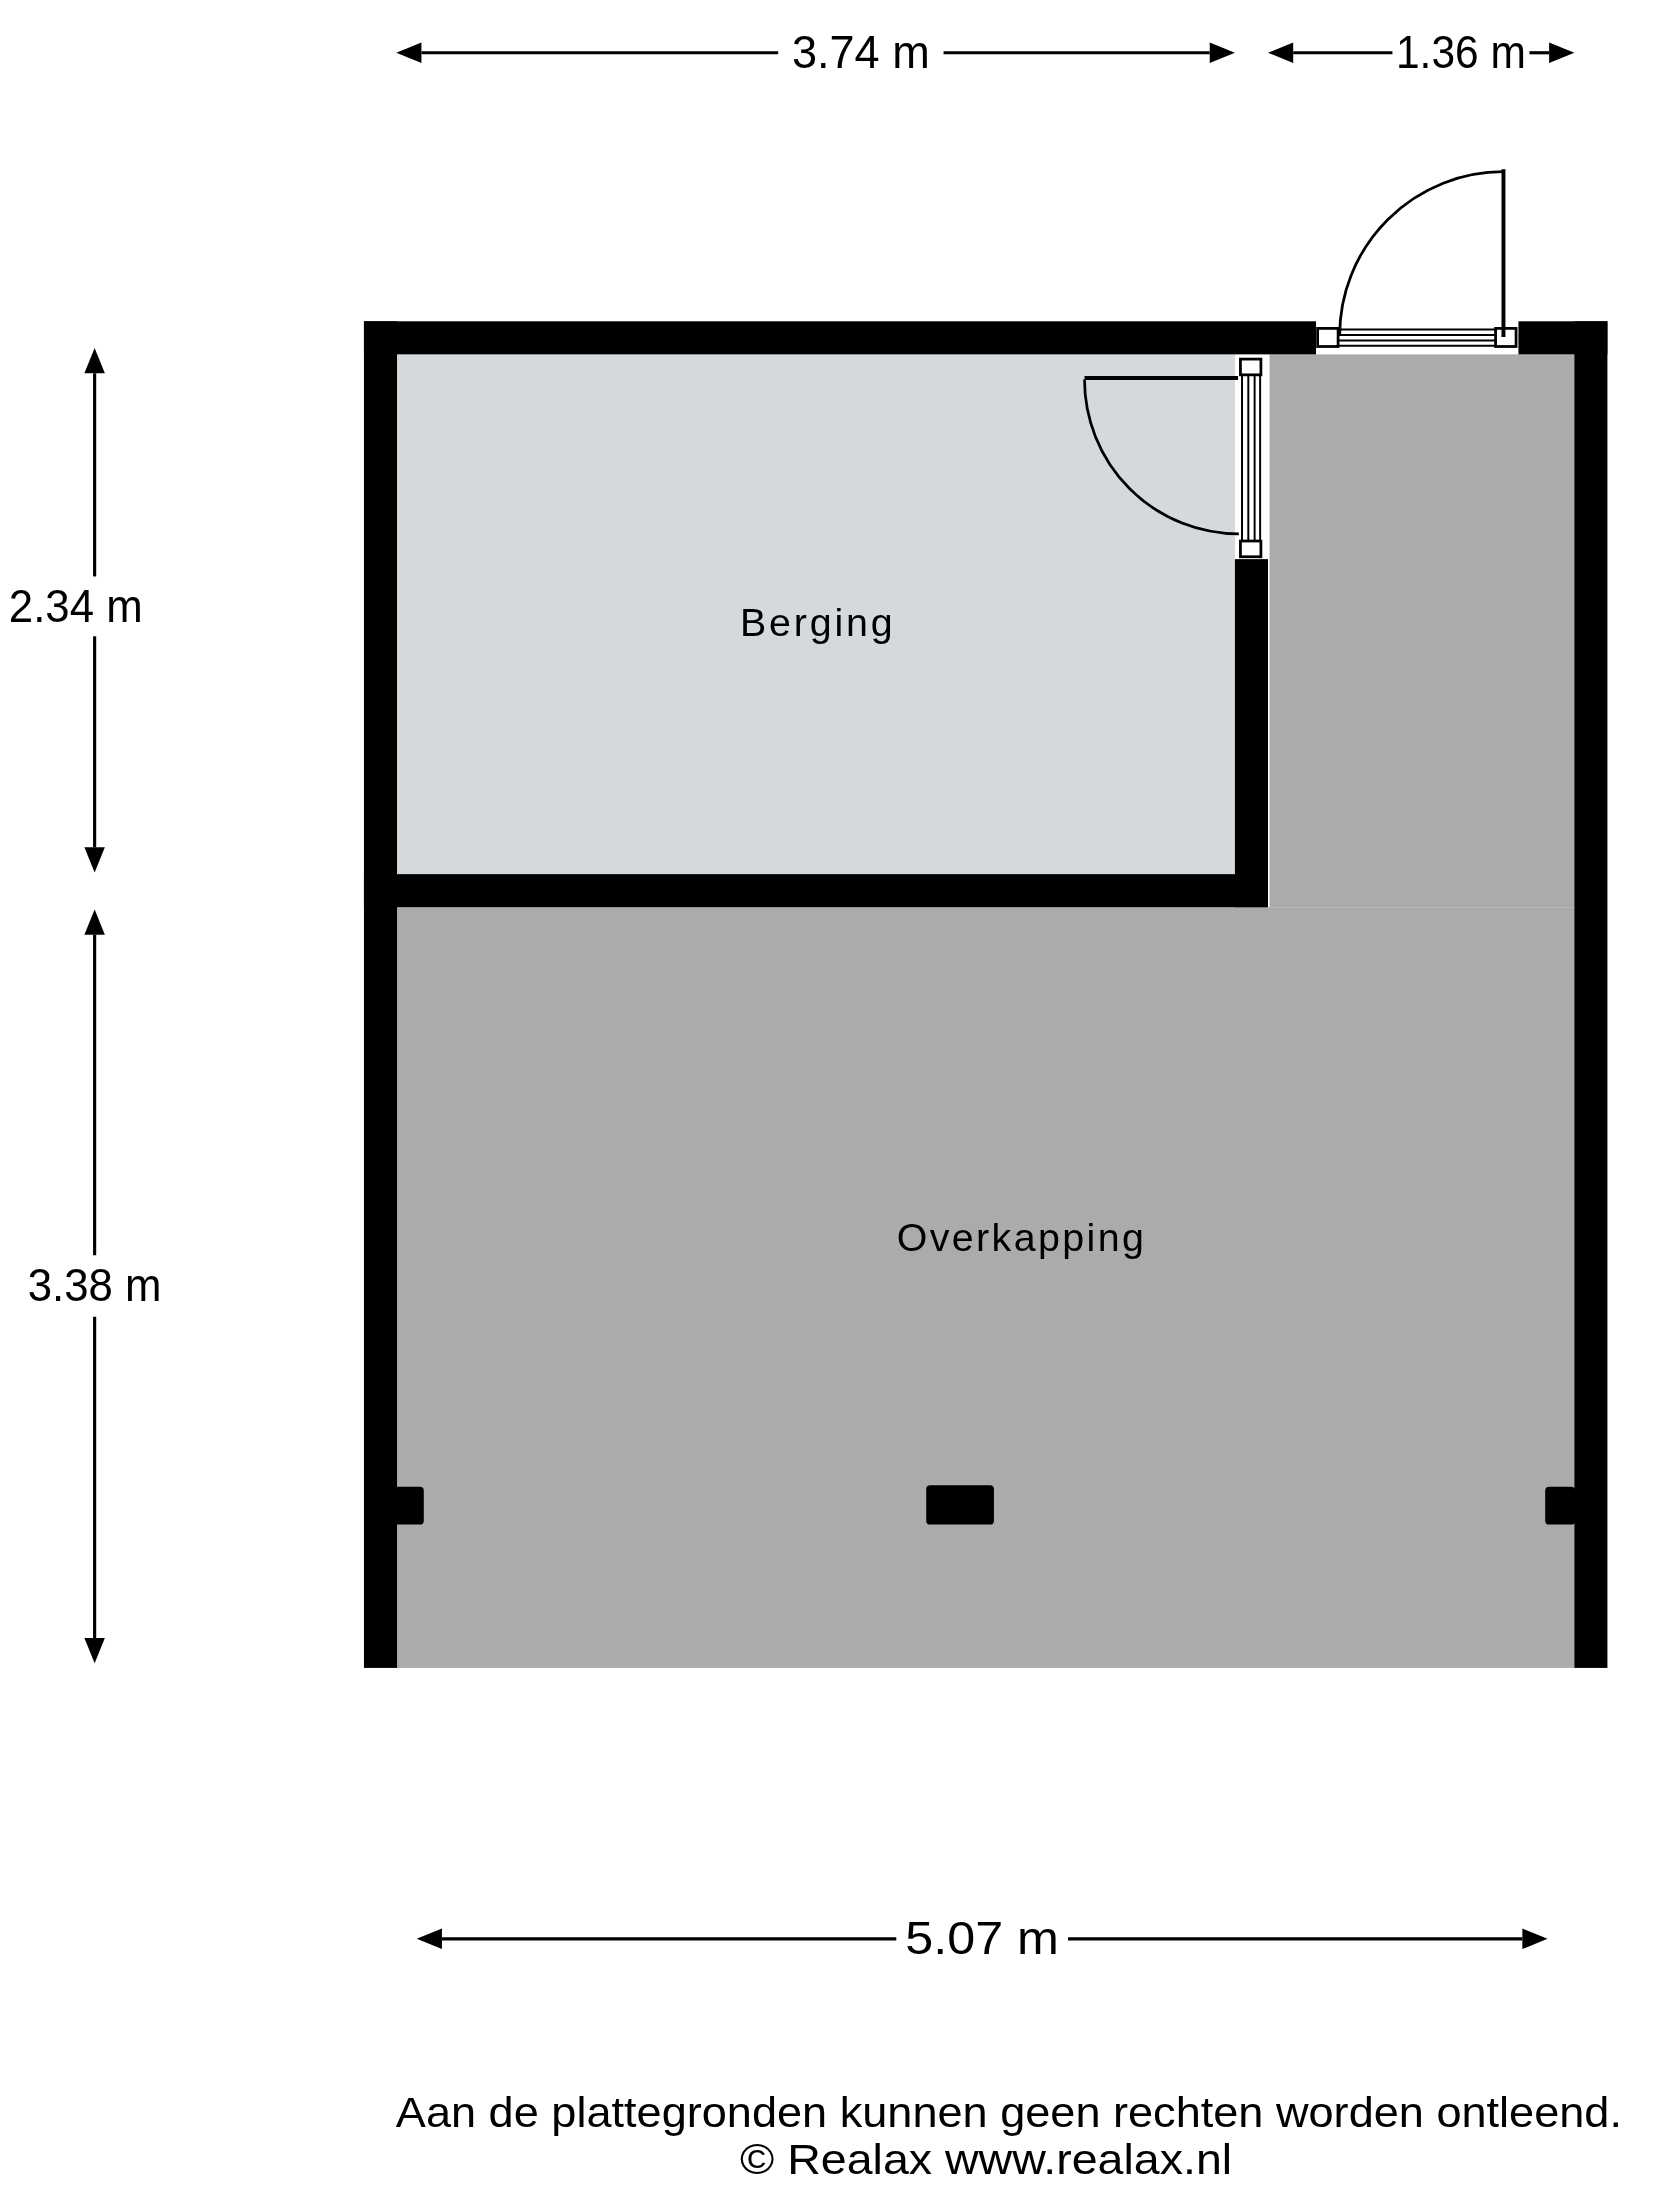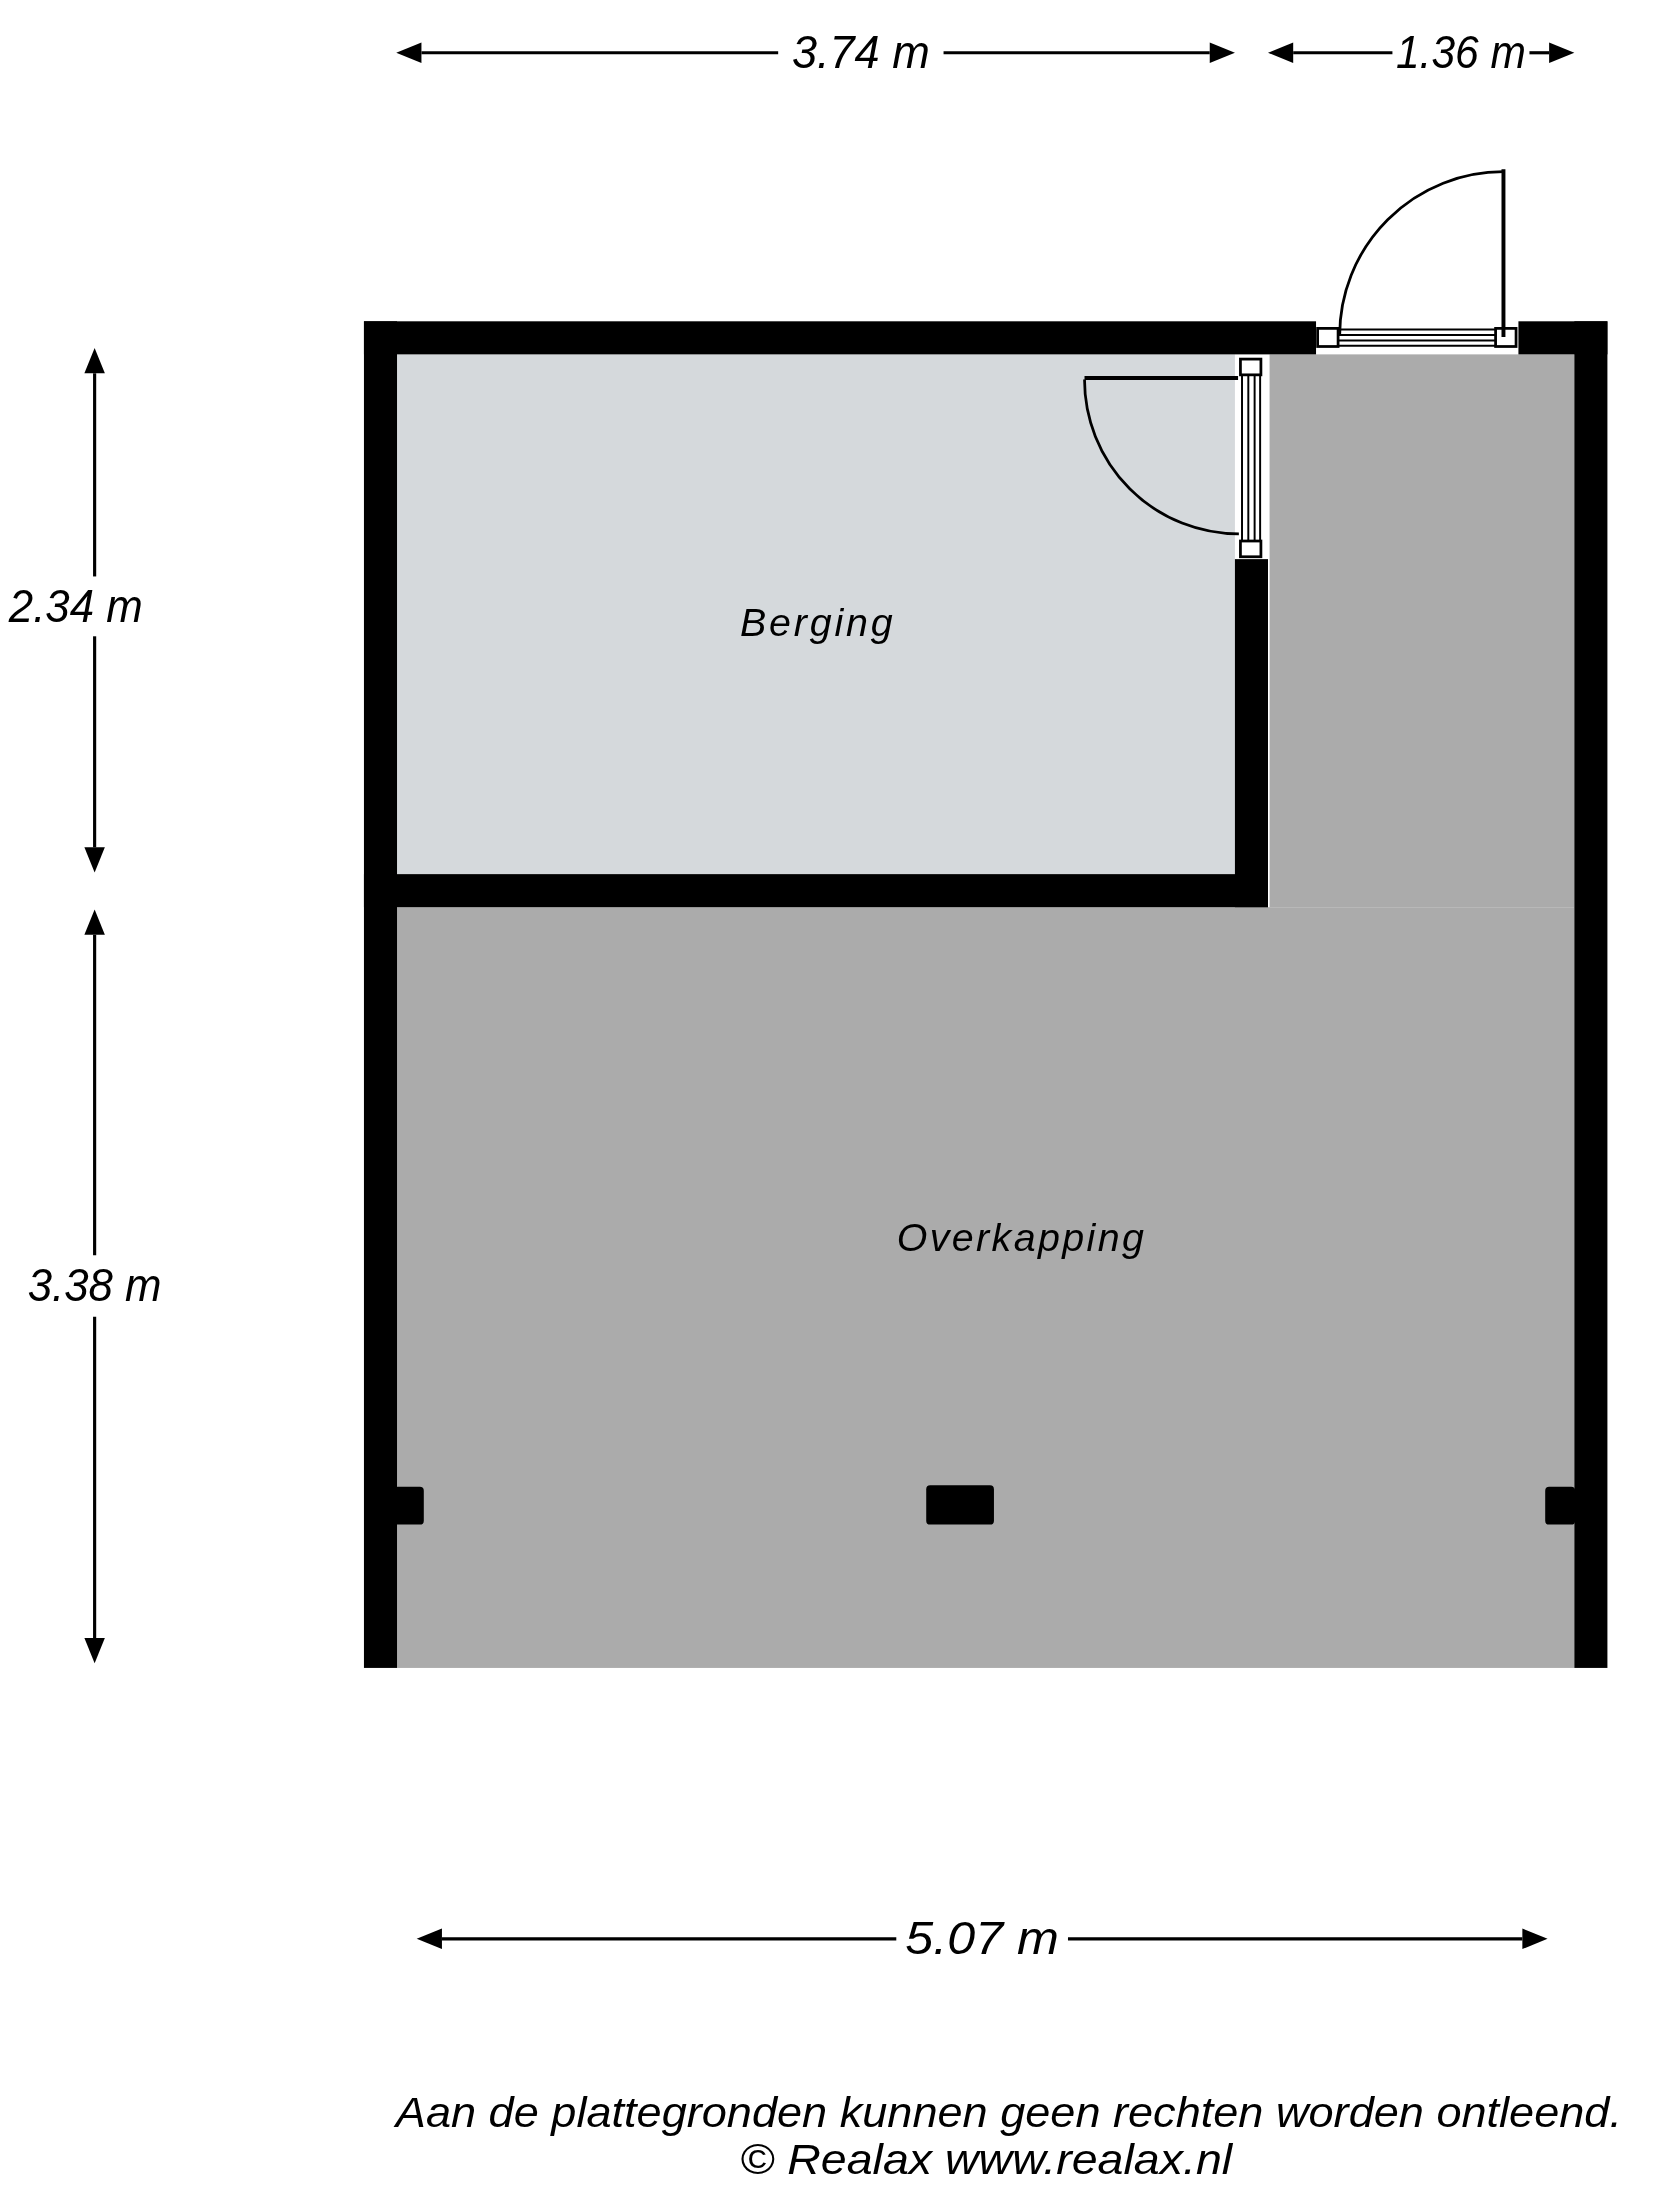--- a/index.html
+++ b/index.html
@@ -2,21 +2,21 @@
 <html style="font-size:12.6px"><head>
 <meta charset="utf-8">
 <style>
   html, body {
     margin: 0;
     padding: 0;
     background: #ffffff;
     width: 1654px;
     height: 2205px;
   }
-  .plan-wrap { width: 1364px; height: 2205px; font-style: italic; }
+  .plan-wrap { width: 1364px; height: 2205px; }
   svg { display: block; }
   text {
     font-family: "Liberation Sans", sans-serif;
     fill: #000000;
   }
   .dim-label {
     font-size: 58px;
     text-anchor: middle;
     dominant-baseline: central;
   }

